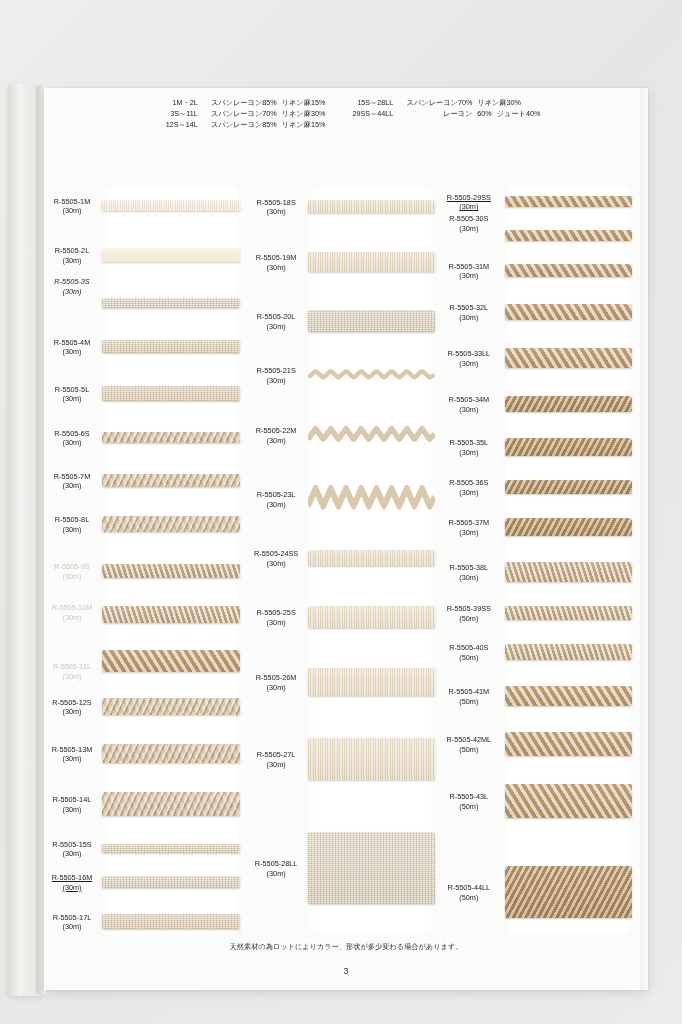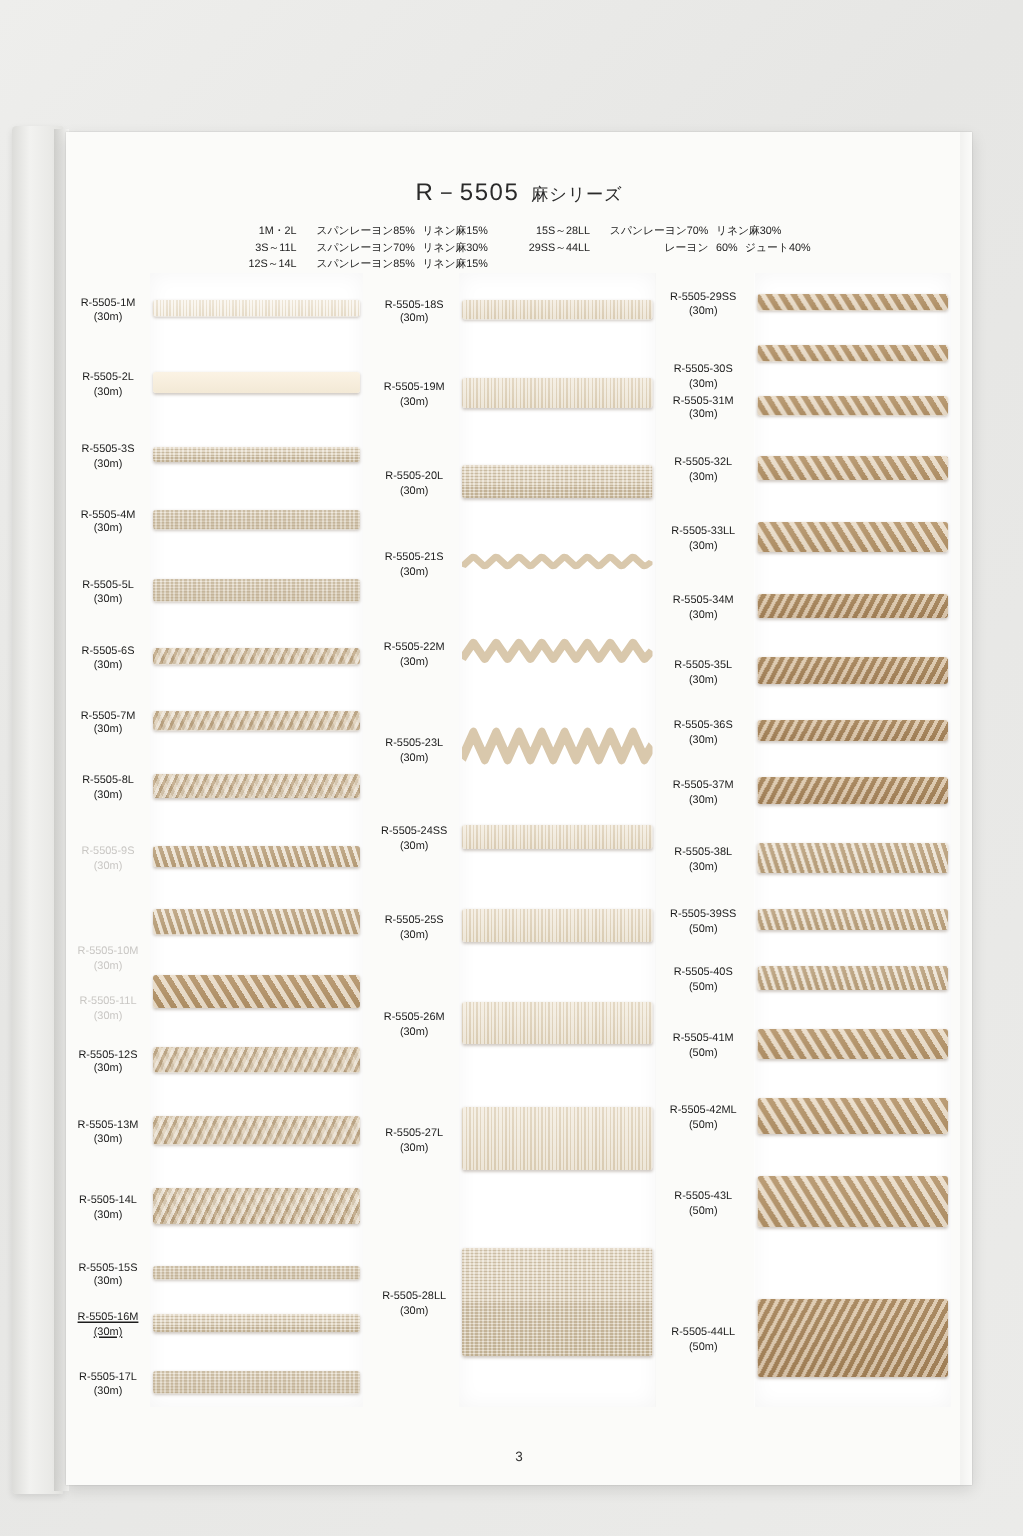--- a/index.html
+++ b/index.html
@@ -240,23 +240,20 @@
 </style>
 </head>
 <body>
 
 <div class="photo">
   <div class="spine"></div>
   <div class="spine-edge"></div>
 
   <div class="card">
 
-    <div class="title">
-      <span>R－5505</span><span class="series">麻シリーズ</span>
-    </div>
 
     <div class="legend">
       <div class="legend-col" id="legend-left">
           <div class="legend-row">
             <span class="lr-code">1M・2L</span>
             <span class="lr-a">スパンレーヨン85%</span>
             <span class="lr-b">リネン麻15%</span>
           </div>
           <div class="legend-row">
             <span class="lr-code">3S～11L</span>
@@ -283,28 +280,28 @@
           </div>
         </div>
     </div>
 
     <div class="columns">
       <div class="col c1">
         <div class="window"></div>
         <div class="labels" id="labels-0">
             <div class="lbl" style="top: 14.5px;"><span>R-5505-1M</span><span class="m">(30m)</span></div>
             <div class="lbl" style="top: 64px;"><span>R-5505-2L</span><span class="m">(30m)</span></div>
-            <div class="lbl" style="top: 112px;"><span>R-5505-3S</span><span class="m">(30m)</span></div>
+            <div class="lbl" style="top: 95px; font-style: italic;"><span>R-5505-3S</span><span class="m">(30m)</span></div>
             <div class="lbl" style="top: 155.5px;"><span>R-5505-4M</span><span class="m">(30m)</span></div>
             <div class="lbl" style="top: 202.5px;"><span>R-5505-5L</span><span class="m">(30m)</span></div>
             <div class="lbl" style="top: 246.5px;"><span>R-5505-6S</span><span class="m">(30m)</span></div>
             <div class="lbl" style="top: 289.5px;"><span>R-5505-7M</span><span class="m">(30m)</span></div>
             <div class="lbl" style="top: 333px;"><span>R-5505-8L</span><span class="m">(30m)</span></div>
             <div class="lbl faded" style="top: 380px;"><span>R-5505-9S</span><span class="m">(30m)</span></div>
-            <div class="lbl faded" style="top: 447px;"><span>R-5505-10M</span><span class="m">(30m)</span></div>
+            <div class="lbl faded" style="top: 421px;"><span>R-5505-10M</span><span class="m">(30m)</span></div>
             <div class="lbl faded" style="top: 480px;"><span>R-5505-11L</span><span class="m">(30m)</span></div>
             <div class="lbl" style="top: 515.5px;"><span>R-5505-12S</span><span class="m">(30m)</span></div>
             <div class="lbl" style="top: 562.5px;"><span>R-5505-13M</span><span class="m">(30m)</span></div>
             <div class="lbl" style="top: 613px;"><span>R-5505-14L</span><span class="m">(30m)</span></div>
             <div class="lbl" style="top: 657.5px;"><span>R-5505-15S</span><span class="m">(30m)</span></div>
             <div class="lbl" style="top: 691px; text-decoration: underline;"><span>R-5505-16M</span><span class="m">(30m)</span></div>
             <div class="lbl" style="top: 730.5px;"><span>R-5505-17L</span><span class="m">(30m)</span></div>
           </div>
         <div class="swatches" id="swatches-0">
             <div class="sw t-pale sw-shadow" style="top: 18px; height: 11px;"></div>
@@ -363,22 +360,22 @@
             <div class="sw t-tape sw-shadow" style="top: 368px; height: 16px;"></div>
             <div class="sw t-tape sw-shadow" style="top: 424px; height: 22px;"></div>
             <div class="sw t-tape sw-shadow" style="top: 486px; height: 28px;"></div>
             <div class="sw t-tape sw-shadow" style="top: 556px; height: 42px;"></div>
             <div class="sw t-flat sw-shadow" style="top: 650px; height: 72px;"></div>
           </div>
       </div>
       <div class="col c3">
         <div class="window"></div>
         <div class="labels" id="labels-2">
-            <div class="lbl" style="top: 10.5px;"><span>R-5505-29SS</span><span class="m">(30m)</span></div>
-            <div class="lbl" style="top: 59px;"><span>R-5505-30S</span><span class="m">(30m)</span></div>
+            <div class="lbl" style="top: 10.5px; text-decoration: underline;"><span>R-5505-29SS</span><span class="m">(30m)</span></div>
+            <div class="lbl" style="top: 32px;"><span>R-5505-30S</span><span class="m">(30m)</span></div>
             <div class="lbl" style="top: 79.5px;"><span>R-5505-31M</span><span class="m">(30m)</span></div>
             <div class="lbl" style="top: 121px;"><span>R-5505-32L</span><span class="m">(30m)</span></div>
             <div class="lbl" style="top: 167px;"><span>R-5505-33LL</span><span class="m">(30m)</span></div>
             <div class="lbl" style="top: 213px;"><span>R-5505-34M</span><span class="m">(30m)</span></div>
             <div class="lbl" style="top: 256px;"><span>R-5505-35L</span><span class="m">(30m)</span></div>
             <div class="lbl" style="top: 296px;"><span>R-5505-36S</span><span class="m">(30m)</span></div>
             <div class="lbl" style="top: 336px;"><span>R-5505-37M</span><span class="m">(30m)</span></div>
             <div class="lbl" style="top: 381px;"><span>R-5505-38L</span><span class="m">(30m)</span></div>
             <div class="lbl" style="top: 422px;"><span>R-5505-39SS</span><span class="m">(50m)</span></div>
             <div class="lbl" style="top: 461px;"><span>R-5505-40S</span><span class="m">(50m)</span></div>
@@ -401,15 +398,16 @@
             <div class="sw t-twist sw-shadow" style="top: 424px; height: 14px;"></div>
             <div class="sw t-twist sw-shadow" style="top: 462px; height: 16px;"></div>
             <div class="sw t-rope sw-shadow" style="top: 504px; height: 20px;"></div>
             <div class="sw t-rope sw-shadow" style="top: 550px; height: 24px;"></div>
             <div class="sw t-rope sw-shadow" style="top: 602px; height: 34px;"></div>
             <div class="sw t-dark sw-shadow" style="top: 684px; height: 52px;"></div>
           </div>
       </div>
     </div>
 
+    <div class="footnote">天然素材の為ロットによりカラー、形状が多少変わる場合があります。</div>
     <div class="pageno">3</div>
   </div>
 </div>
 
 </body></html>

